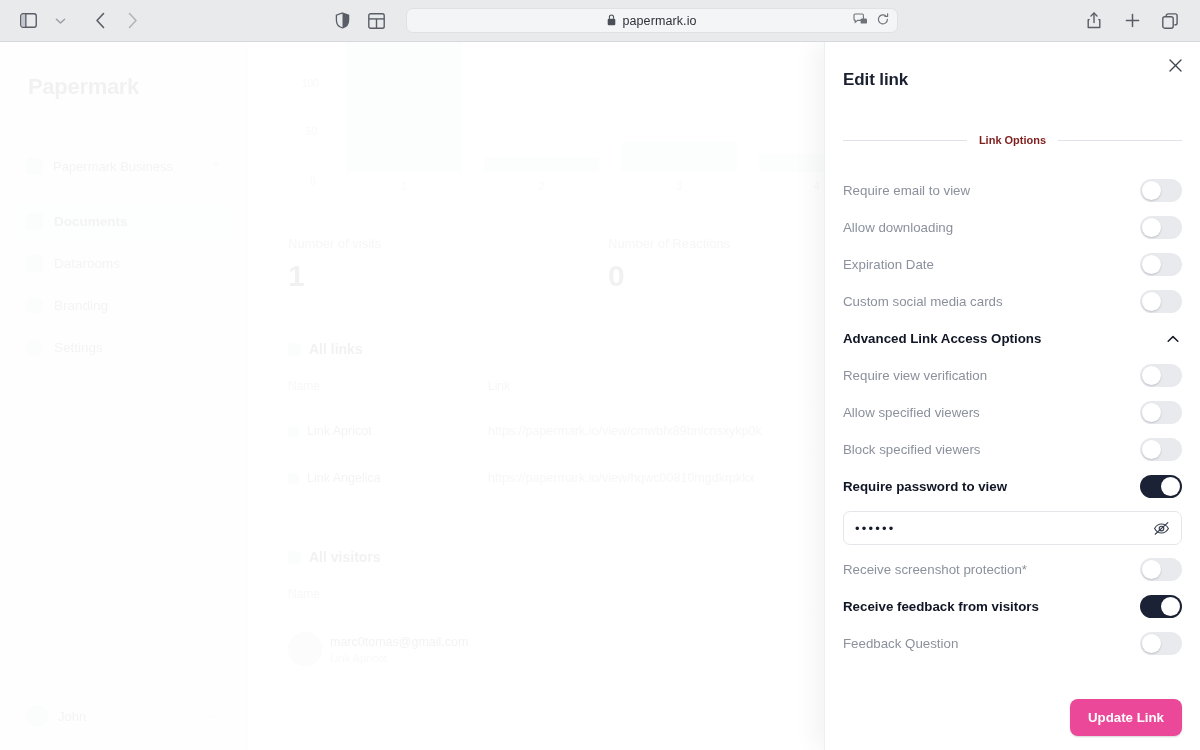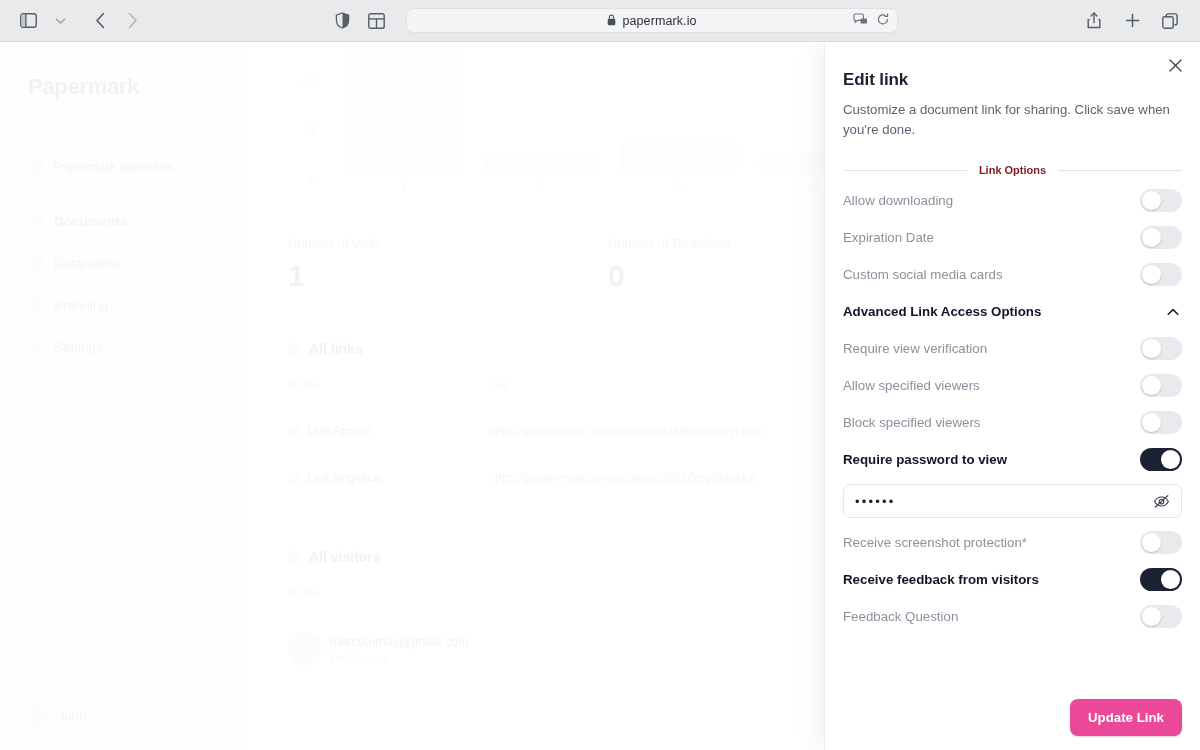--- a/index.html
+++ b/index.html
@@ -98,21 +98,21 @@
   .vis-sub { font-size:11px; color:#9aa0a8; margin-top:3px; }
   .circ { width:26px; height:26px; border-radius:50%; border:1.5px solid #c5c9cf; }
 
   
   .panel {
     position:absolute; top:42px; right:0; width:376px; height:708px;
     background:#ffffff; z-index:20;
     border-left:1px solid #eceef0;
     box-shadow: -8px 0 24px rgba(15,20,30,.055);
     padding:20px 16px 0 16px;
-    display:flex; flex-direction:column;
+    display:flex; flex-direction:column;gap:20px;
   }
   .panel-close {
     position:absolute; top:12px; right:14px; width:22px; height:22px;
     display:flex; align-items:center; justify-content:center; color:#3f4550; cursor:pointer;
   }
   .panel-title { font-size:17px; font-weight:700; color:#1a2030; letter-spacing:-.1px; margin:8px 0 0 2px; }
   .panel-desc { font-size:13.2px; line-height:1.53; color:#5d6472; margin:10px 2px 0 2px; }
 
   .divider-row { display:flex; align-items:center; gap:12px; margin:24px 2px 0 2px; }
   .divider-line { flex:1; height:1px; background:#dfe2e7; }
@@ -394,30 +394,35 @@
   <div class="panel">
 
     <div class="panel-close">
       <svg width="13" height="13" viewBox="0 0 13 13" fill="none">
           <line x1="1" y1="1" x2="12" y2="12" stroke="#3f4550" stroke-width="1.35" stroke-linecap="round"></line>
           <line x1="12" y1="1" x2="1" y2="12" stroke="#3f4550" stroke-width="1.35" stroke-linecap="round"></line>
         </svg>
     </div>
 
     <div class="panel-title">Edit link</div>
-    <div class="panel-desc">Customize a document link for sharing. Click save when you're done.</div>
 
     <div class="divider-row">
       <div class="divider-line"></div>
       <div class="divider-label">Link Options</div>
       <div class="divider-line"></div>
     </div>
 
     <div class="opt-list">
 
+      <div class="opt-row">
+        <span class="opt-label">Require email to view</span>
+        <span class="toggle">
+            <span class="knob"></span>
+          </span>
+      </div>
 
 
       <div class="opt-row">
         <span class="opt-label">Allow downloading</span>
         <span class="toggle">
             <span class="knob"></span>
           </span>
       </div>
 
       <div class="opt-row">

